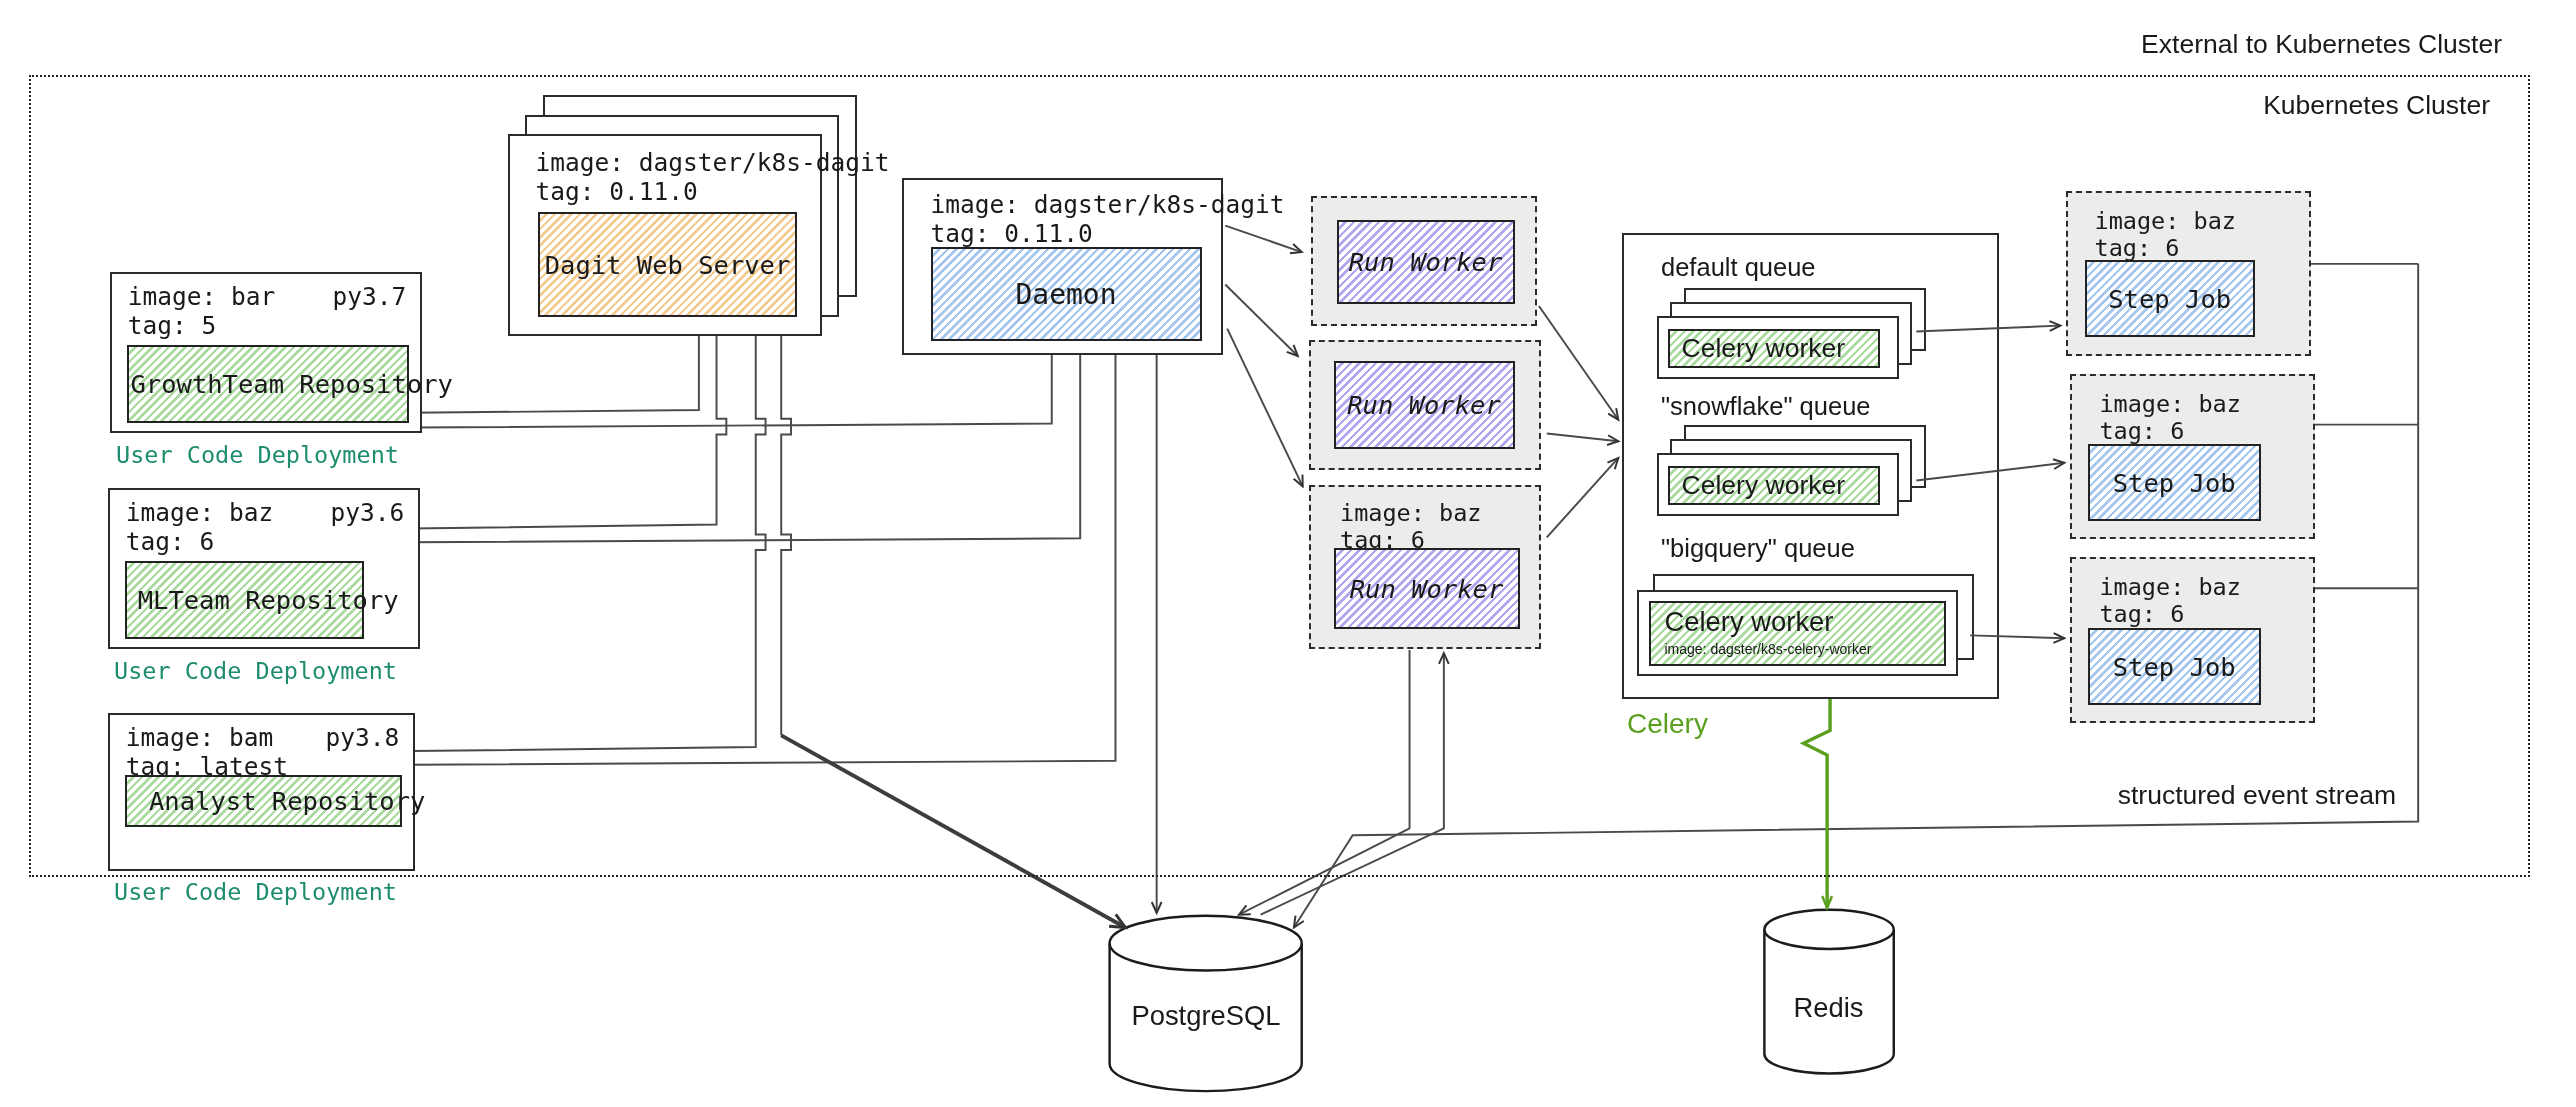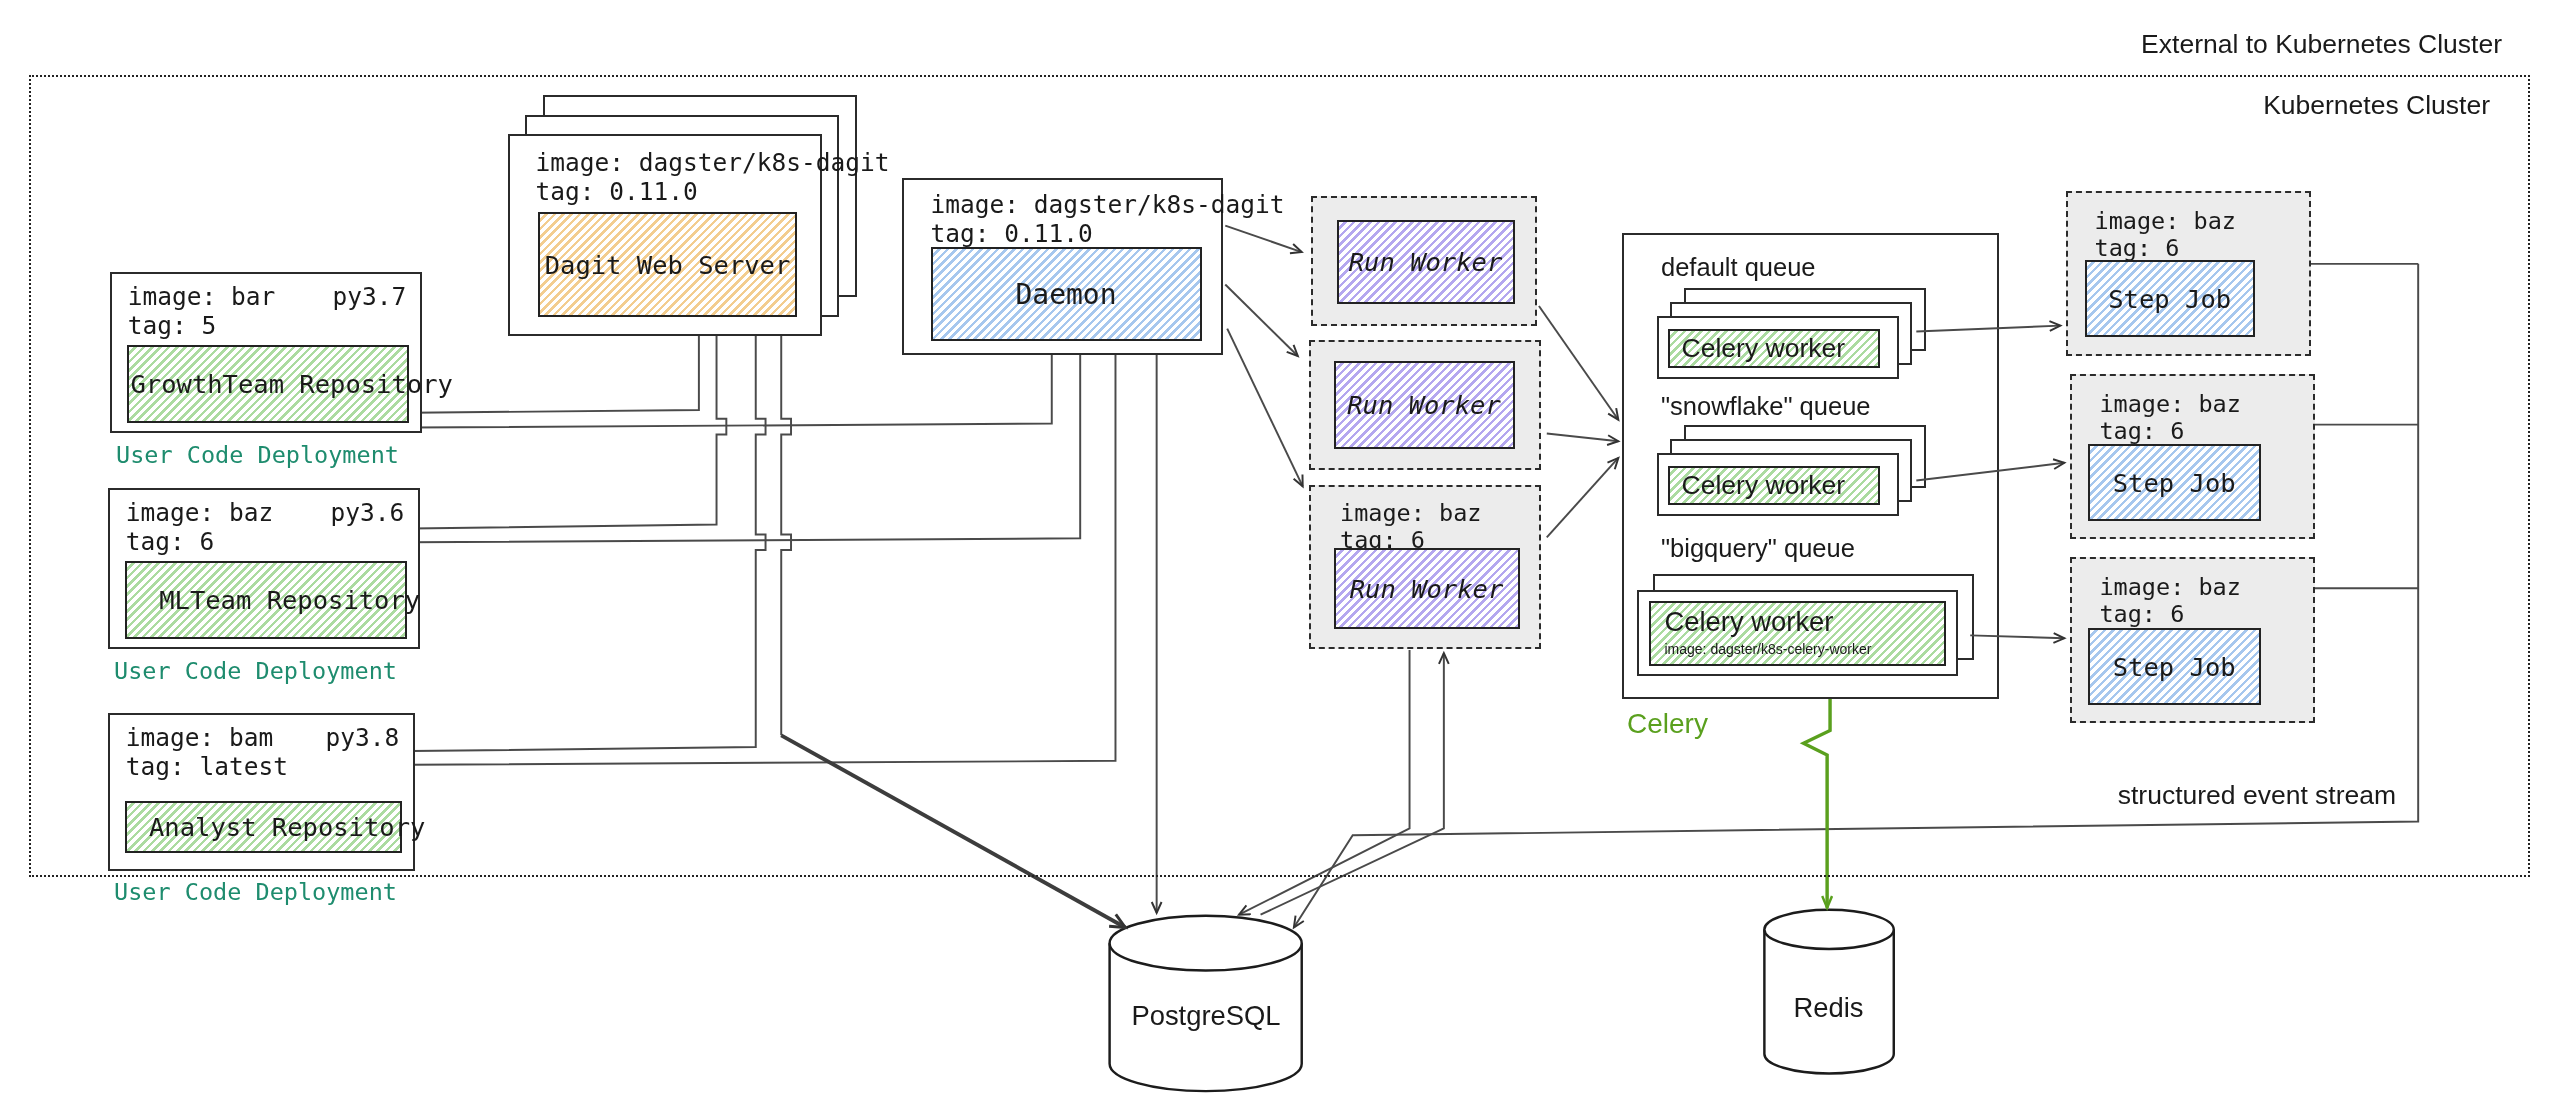--- a/index.html
+++ b/index.html
@@ -101,33 +101,33 @@
     </div>
   </div>
   <div class="cap mono" style="left:116px;top:441px;">User Code Deployment</div>
 
   <div class="box" style="left:108px;top:488px;width:312px;height:161px;">
     <div class="hdr mono" style="left:15.7px;right:13.7px;top:7.8px;display:flex;justify-content:space-between;">
       <span>image: baz</span>
       <span>py3.6</span>
     </div>
     <div class="hdr mono" style="left:15.7px;top:37px;">tag: 6</div>
-    <div class="hatch h-green mono innerlabel" style="left:14.7px;top:71px;width:282px;height:78px;">
+    <div class="hatch h-green mono innerlabel" style="left:14.7px;top:71px;width:239px;height:78px;">
       <span>MLTeam Repository</span>
     </div>
   </div>
   <div class="cap mono" style="left:114px;top:657px;">User Code Deployment</div>
 
   <div class="box" style="left:108px;top:713px;width:307px;height:158px;">
     <div class="hdr mono" style="left:15.7px;right:13.7px;top:7.8px;display:flex;justify-content:space-between;">
       <span>image: bam</span>
       <span>py3.8</span>
     </div>
     <div class="hdr mono" style="left:15.7px;top:37px;">tag: latest</div>
-    <div class="hatch h-green mono innerlabel" style="left:14.7px;top:86px;width:277px;height:52px;">
+    <div class="hatch h-green mono innerlabel" style="left:14.7px;top:60px;width:277px;height:52px;">
       <span>Analyst Repository</span>
     </div>
   </div>
   <div class="cap mono" style="left:114px;top:878px;">User Code Deployment</div>
 
   <div class="box" style="left:543px;top:95px;width:314px;height:202px;"></div>
   <div class="box" style="left:525px;top:115px;width:314px;height:202px;"></div>
   <div class="box" style="left:508px;top:134px;width:314px;height:202px;">
     <div class="hdr mono" style="left:25.5px;top:11.8px;">image: dagster/k8s-dagit</div>
     <div class="hdr mono" style="left:25.5px;top:41px;">tag: 0.11.0</div>

